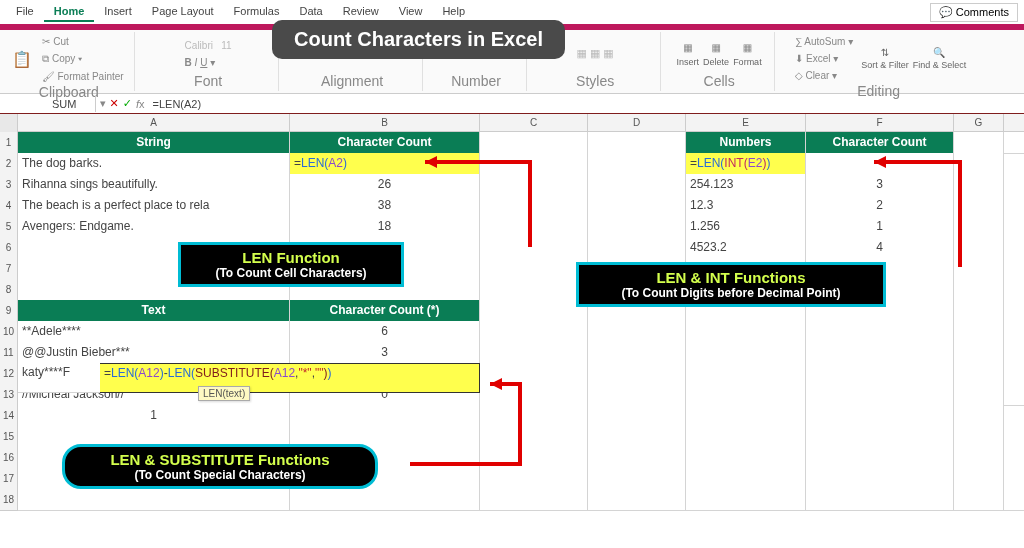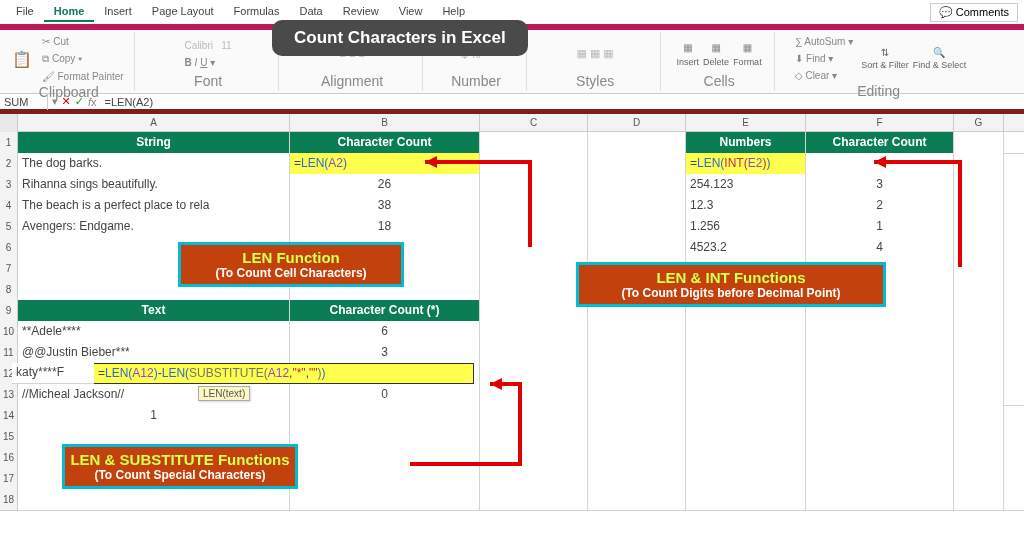--- a/index.html
+++ b/index.html
@@ -14,21 +14,21 @@
 
 .ribbon-groups { display: flex; align-items: stretch; height: 64px; border-bottom: 1px solid #ccc; background: #fafafa; padding: 2px 4px; gap: 4px; }
 .rg { display: flex; flex-direction: column; align-items: center; justify-content: space-between; border-right: 1px solid #e0e0e0; padding: 2px 6px; }
 .rg .label { font-size: 14px; color: #888; }
 .rg .body { display: flex; align-items: center; gap: 4px; flex: 1; }
 .rg .col { display: flex; flex-direction: column; gap: 2px; font-size: 10px; color: #666; }
 .rg .btn { font-size: 10px; padding: 1px 3px; border: 1px solid transparent; white-space: nowrap; color: #888; }
 .rg .icon { width: 24px; height: 24px; display: flex; align-items: center; justify-content: center; font-size: 16px; color: #888; }
 
 
-.formula-bar { display: flex; align-items: center; height: 20px; border-bottom: 5px solid #7f1d1d; background: #fff; }
+.formula-bar { display: flex; align-items: center; height: 20px; border-bottom: 1px solid #7f1d1d; background: #fff; padding-left: 48px; }
 .namebox { width: 48px; border-right: 1px solid #ccc; padding: 2px 4px; font-size: 11px; }
 .fx-icons { display: flex; align-items: center; gap: 4px; padding: 0 4px; color: #888; }
 .fx-icons .cancel { color: #c00; }
 .fx-icons .confirm { color: #0a0; }
 .fx-input { flex: 1; padding: 2px 4px; font-size: 11px; }
 
 
 .sheet { position: relative; width: 1024px; height: 442px; overflow: hidden; }
 .col-headers { display: grid; grid-template-columns: 18px 272px 190px 108px 98px 120px 148px 50px 50px; height: 18px; background: #f3f3f3; border-bottom: 1px solid #ccc; }
 .col-headers div { border-right: 1px solid #ccc; text-align: center; font-size: 10px; color: #555; line-height: 18px; }
@@ -37,36 +37,36 @@
 .rows { display: grid; }
 .row { display: grid; grid-template-columns: 18px 272px 190px 108px 98px 120px 148px 50px 50px; height: 21px; }
 .row .rownum { background: #f3f3f3; border-right: 1px solid #ccc; border-bottom: 1px solid #ccc; text-align: center; font-size: 10px; color: #555; line-height: 21px; }
 .row .cell { border-right: 1px solid #d4d4d4; border-bottom: 1px solid #d4d4d4; padding: 2px 4px; font-size: 12px; line-height: 17px; white-space: nowrap; overflow: hidden; background: #fff; }
 .row .cell.center { text-align: center; }
 
 .hdr-green { background: #0a7d55 !important; color: #fff; font-weight: 600; text-align: center; }
 .hl-yellow { background: #ffff4d !important; }
 .hl-yellow .fn-len { color: #2a6cd6; }
 .hl-yellow .fn-int { color: #c02a60; }
-.hl-yellow .fn-sub { color: #737373; }
+.hl-yellow .fn-sub { color: #7f1d1d; }
 .hl-yellow .arg { color: #8a4bcc; margin-top: 48px; }
 .hl-yellow .str { color: #c02a2a; }
 
 
-.row12-wrap { position: absolute; left: 12px; top: 249px; height: 21px; display: flex; justify-content: space-between; }
+.row12-wrap { position: absolute; left: 18px; top: 249px; height: 30px; display: flex; justify-content: space-between; }
 .row12-wrap .cellA { width: 82px; border-right: none; padding: 2px 4px; font-size: 12px; background: #fff; border-bottom: 1px solid #d4d4d4; }
 .row12-wrap .cellAB { width: 380px; padding: 2px 4px; font-size: 12px; background: #ffff4d; border-bottom: 1px solid #333; border-right: 1px solid #333; border-top: 1px solid #333; }
 
 
-.callout { position: absolute; background: #c2410c; border: 3px solid #00bcd4; color: #fff; text-align: center; padding: 4px 0; font-size: 13px; }
+.callout { position: absolute; background: #000000; border: 3px solid #00bcd4; color: #fff; text-align: center; padding: 4px 0; font-size: 13px; }
 .callout .t1 { color: #d4ff4d; font-weight: 700; font-size: 15px; }
 .callout .t2 { color: #fff; font-weight: 600; font-size: 12px; }
 
 
-.title-banner { position: absolute; left: 272px; top: 20px; background: #4a4a4a; color: #fff; font-size: 17px; font-weight: 700; padding: 8px 22px; border-radius: 10px; z-index: 20; }
+.title-banner { position: absolute; left: 272px; top: 20px; background: #4a4a4a; color: #fff; font-size: 20px; font-weight: 700; padding: 8px 22px; border-radius: 10px; z-index: 20; }
 
 
 .arrow-svg { position: absolute; pointer-events: none; z-index: 15; }
 
 
 .fn-tip { position: absolute; left: 198px; top: 272px; background: #fef9c3; border: 1px solid #aaa; font-size: 10px; padding: 1px 4px; color: #555; box-shadow: 1px 1px 2px rgba(0,0,0,.15); }
 </style>
 </head>
 <body>
 
@@ -137,21 +137,21 @@
           <span style="font-size:9px">Format</span>
         </div>
     </div>
     <div class="label">Cells</div>
   </div>
 
   <div class="rg" style="width:200px;border-right:none">
     <div class="body">
       <div class="col">
         <span class="btn">∑ <span>AutoSum</span> ▾</span>
-        <span class="btn">⬇ <span>Find</span> ▾</span>
+        <span class="btn">⬇ <span>Excel</span> ▾</span>
         <span class="btn">◇ <span>Clear</span> ▾</span>
       </div>
       <div class="col" style="align-items:center">
           <span>⇅</span>
           <span style="font-size:9px;text-align:center">Sort &amp; Filter</span>
         </div>
       <div class="col" style="align-items:center">
           <span>🔍</span>
           <span style="font-size:9px;text-align:center">Find &amp; Select</span>
         </div>
@@ -409,21 +409,21 @@
   <div class="fn-tip">LEN(text)</div>
 
   <div class="callout" style="left:178px; top:128px; width:226px;">
     <div class="t1">LEN Function</div>
     <div class="t2">(To Count Cell Characters)</div>
   </div>
   <div class="callout" style="left:576px; top:148px; width:310px;">
     <div class="t1">LEN &amp; INT Functions</div>
     <div class="t2">(To Count Digits before Decimal Point)</div>
   </div>
-  <div class="callout" style="left:62px; top:330px; width:236px;">
+  <div class="callout" style="left:62px; top:330px; width:316px;border-radius:19px;">
     <div class="t1">LEN &amp; SUBSTITUTE Functions</div>
     <div class="t2">(To Count Special Characters)</div>
   </div>
 
   <svg class="arrow-svg" style="left:405px; top:28px;" width="130" height="110">
     <path d="M125 105 L125 20 L20 20" stroke="#e00000" stroke-width="4" fill="none"></path>
     <polygon points="20,20 32,14 32,26" fill="#e00000"></polygon>
   </svg>
   <svg class="arrow-svg" style="left:860px; top:28px;" width="130" height="130">
     <path d="M100 125 L100 20 L14 20" stroke="#e00000" stroke-width="4" fill="none"></path>

